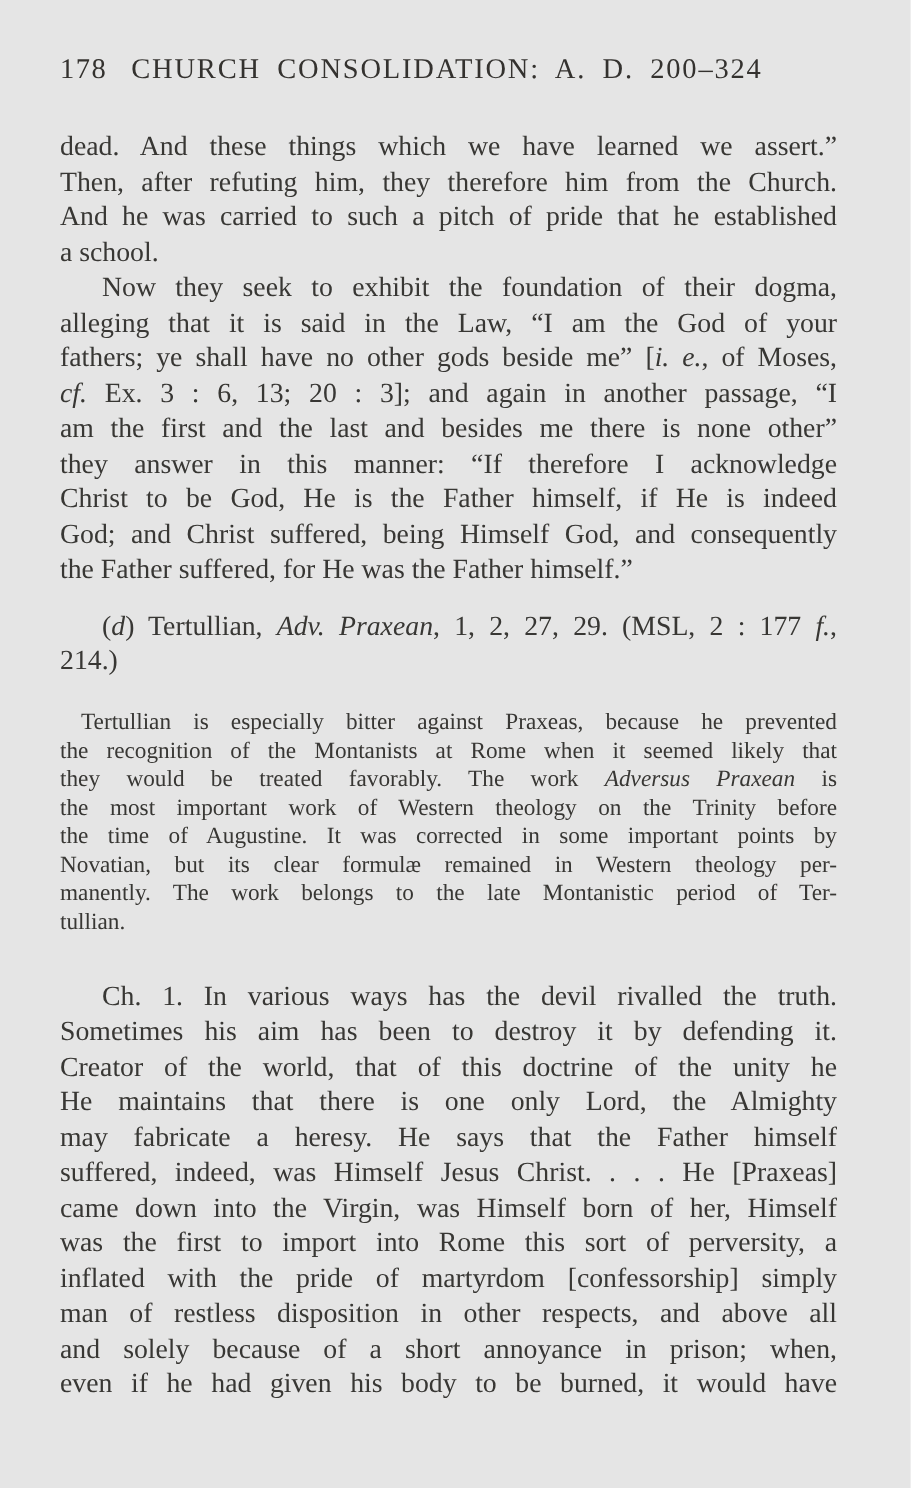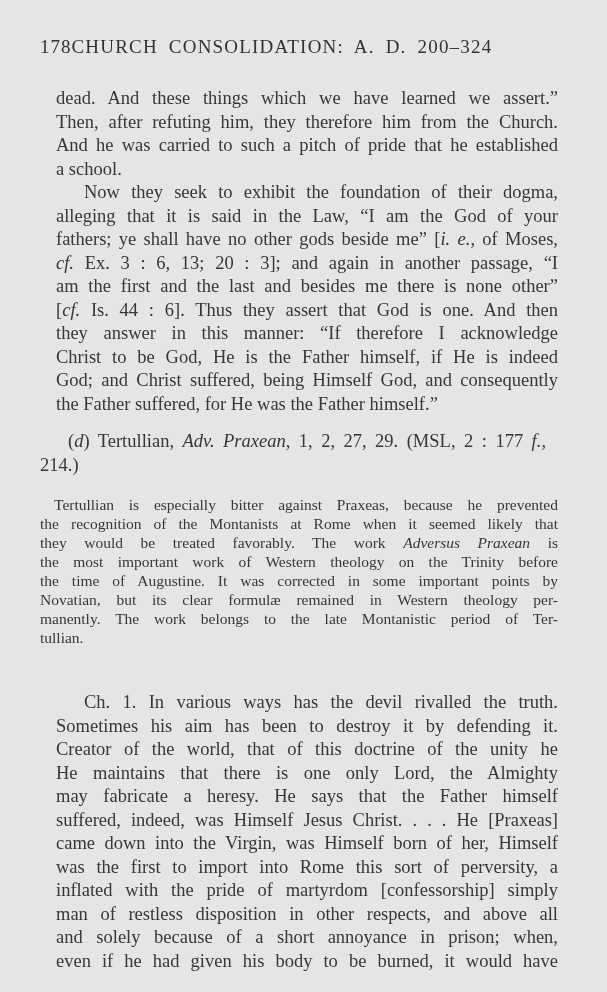--- a/index.html
+++ b/index.html
@@ -30,36 +30,36 @@
     font-size: 19px;
     line-height: 22px;
     margin-bottom: 29px;
     white-space: nowrap;
   }
   .page-number {
     letter-spacing: 1px;
     font-variant-numeric: oldstyle-nums;
   }
   .page-header-title {
+    margin-left: 16px;
     letter-spacing: 1.2px;
     word-spacing: 5px;
   }
   
   .para { margin: 0; }
   .para.body, .para.citation {
     font-size: 18.5px;
     line-height: 23.5px;
-    margin-left: 16px;
   }
   .para.note {
     font-size: 15.5px;
     line-height: 19px;
   }
-  .para.citation { margin: 14px 12px 18px 0; }
-  .para.note     { margin: 0 0 44px 0; }
+  .para.citation { margin: 14px 0 18px 0; }
+  .para.note     { margin: 0 0 30px 0; }
   .line {
     text-align: justify;
     text-align-last: justify;
   }
   .line.no-just { text-align-last: left; }
   .para.body .line.first,
   .para.citation .line.first { text-indent: 28px; }
   .para.note .line.first     { text-indent: 14px; }
   .it { font-style: italic; }
   .rm { font-style: normal; }
@@ -78,21 +78,20 @@
         <div class="line"><span class="rm">Then, after refuting him, they therefore him from the Church.</span></div>
         <div class="line"><span class="rm">And he was carried to such a pitch of pride that he established</span></div>
         <div class="line no-just"><span class="rm">a school.</span></div>
       </div>
       <div class="para body">
         <div class="line first"><span class="rm">Now they seek to exhibit the foundation of their dogma,</span></div>
         <div class="line"><span class="rm">alleging that it is said in the Law, “I am the God of your</span></div>
         <div class="line"><span class="rm">fathers; ye shall have no other gods beside me” [</span><span class="it">i. e.</span><span class="rm">, of Moses,</span></div>
         <div class="line"><span class="it">cf.</span><span class="rm"> Ex. 3 : 6, 13; 20 : 3]; and again in another passage, “I</span></div>
         <div class="line"><span class="rm">am the first and the last and besides me there is none other”</span></div>
-        <div class="line"><span class="rm">[</span><span class="it">cf.</span><span class="rm"> Is. 44 : 6].  Thus they assert that God is one.  And then</span></div>
         <div class="line"><span class="rm">they answer in this manner: “If therefore I acknowledge</span></div>
         <div class="line"><span class="rm">Christ to be God, He is the Father himself, if He is indeed</span></div>
         <div class="line"><span class="rm">God; and Christ suffered, being Himself God, and consequently</span></div>
         <div class="line no-just"><span class="rm">the Father suffered, for He was the Father himself.”</span></div>
       </div>
       <div class="para citation">
         <div class="line first"><span class="rm">(</span><span class="it">d</span><span class="rm">)  Tertullian, </span><span class="it">Adv. Praxean</span><span class="rm">, 1, 2, 27, 29.  (MSL, 2 : 177 </span><span class="it">f.</span><span class="rm">,</span></div>
         <div class="line no-just"><span class="rm">214.)</span></div>
       </div>
       <div class="para note">

